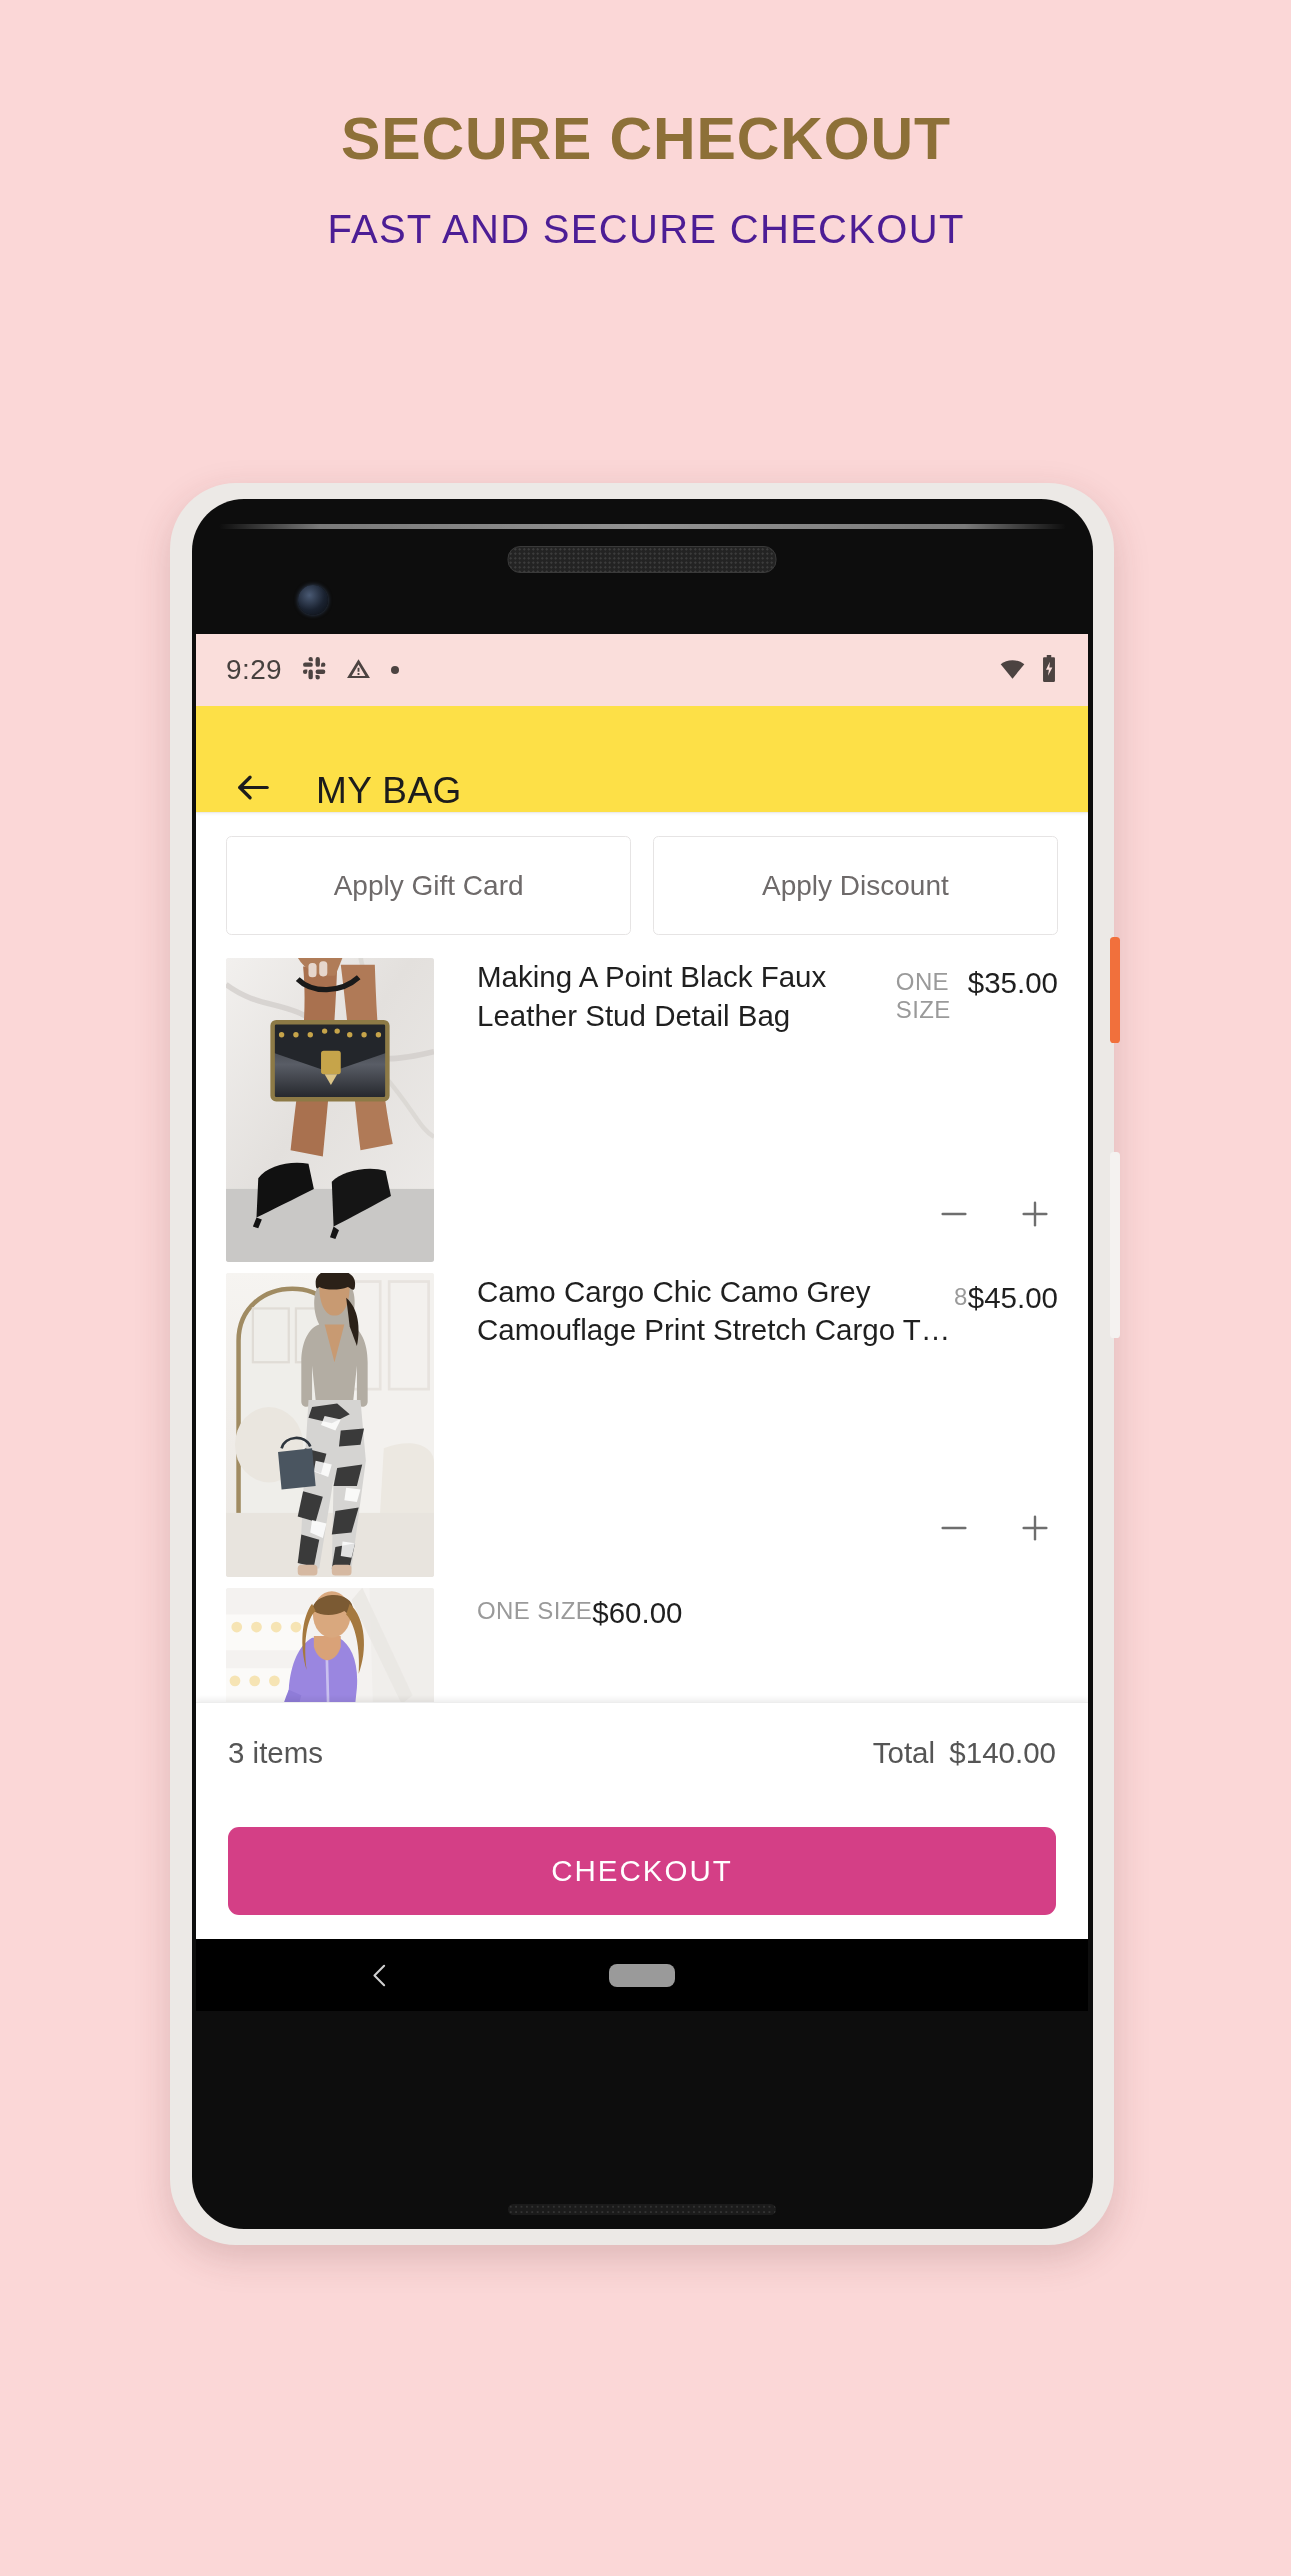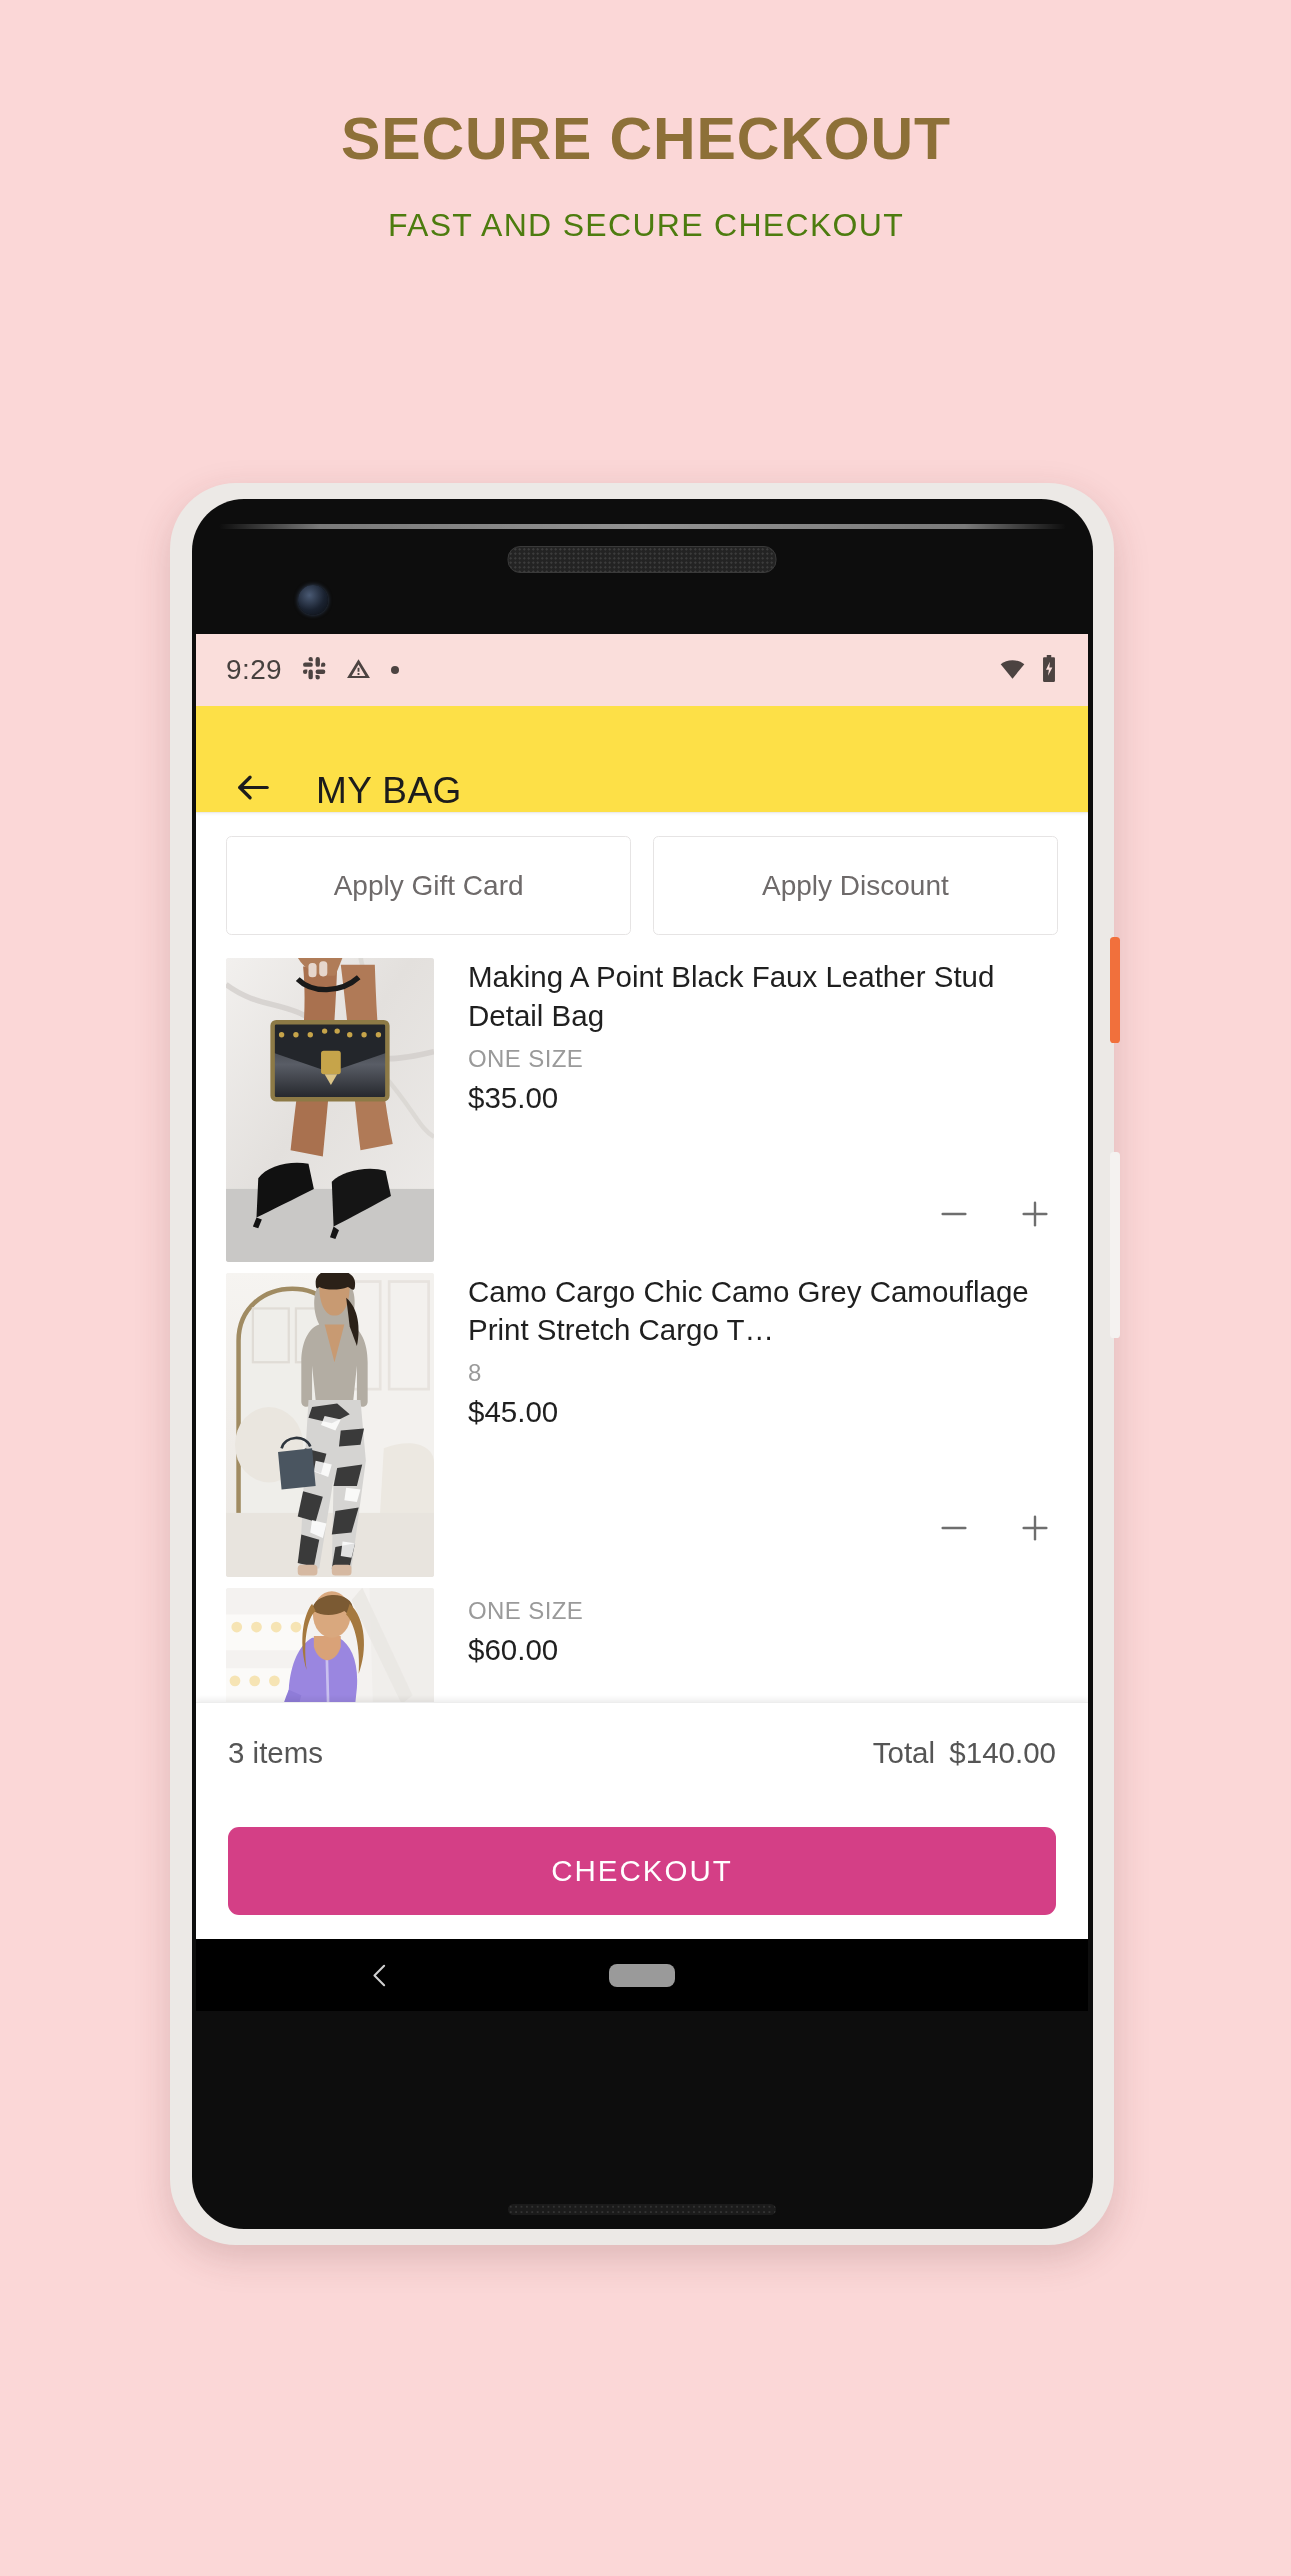--- a/index.html
+++ b/index.html
@@ -19,24 +19,24 @@
   }
   .promo-title{
     font-size:59px;
     font-weight:bold;
     letter-spacing:0.9px;
     color:#8d7038;
     line-height:1;
     margin:0;
   }
   .promo-sub{
-    font-size:32px;
+    font-size:40px;
     font-weight:normal;
     letter-spacing:1.3px;
-    color:#4d7c0f;
+    color:#4c1d95;
     margin:0;
     padding-top:38px;
   }
 
   
   .device{
     position:absolute;
     left:170px;top:483px;
     width:944px;height:1762px;
   }
@@ -169,22 +169,22 @@
     flex:0 0 208px;
     width:208px;height:304px;
     border-radius:2.7px;
     overflow:hidden;
     background:#eee;
     position:relative;
   }
   .item-thumb svg{display:block;width:100%;height:100%;}
   .item-info{
     flex:1;
-    padding-left:34px;
-    display:flex;flex-direction:column;
+    padding-left:43px;
+    display:flex;flex-direction:row;
     position:relative;
   }
   .item-name{
     font-size:29.5px;line-height:1.3;
     color:#1f1f1f;
     max-height:79px;
     overflow:hidden;
   }
   .item-size{
     font-size:24px;color:#9a9a9a;

